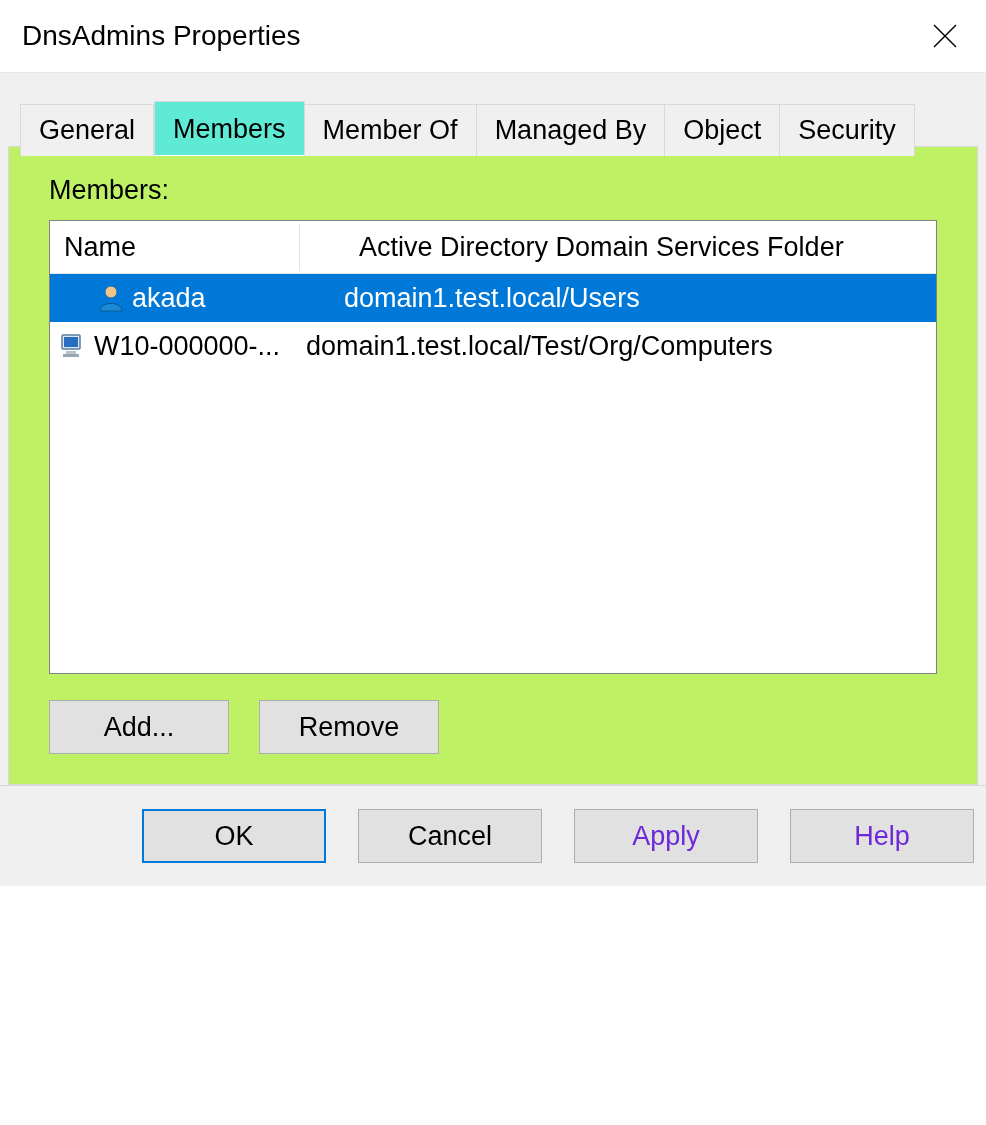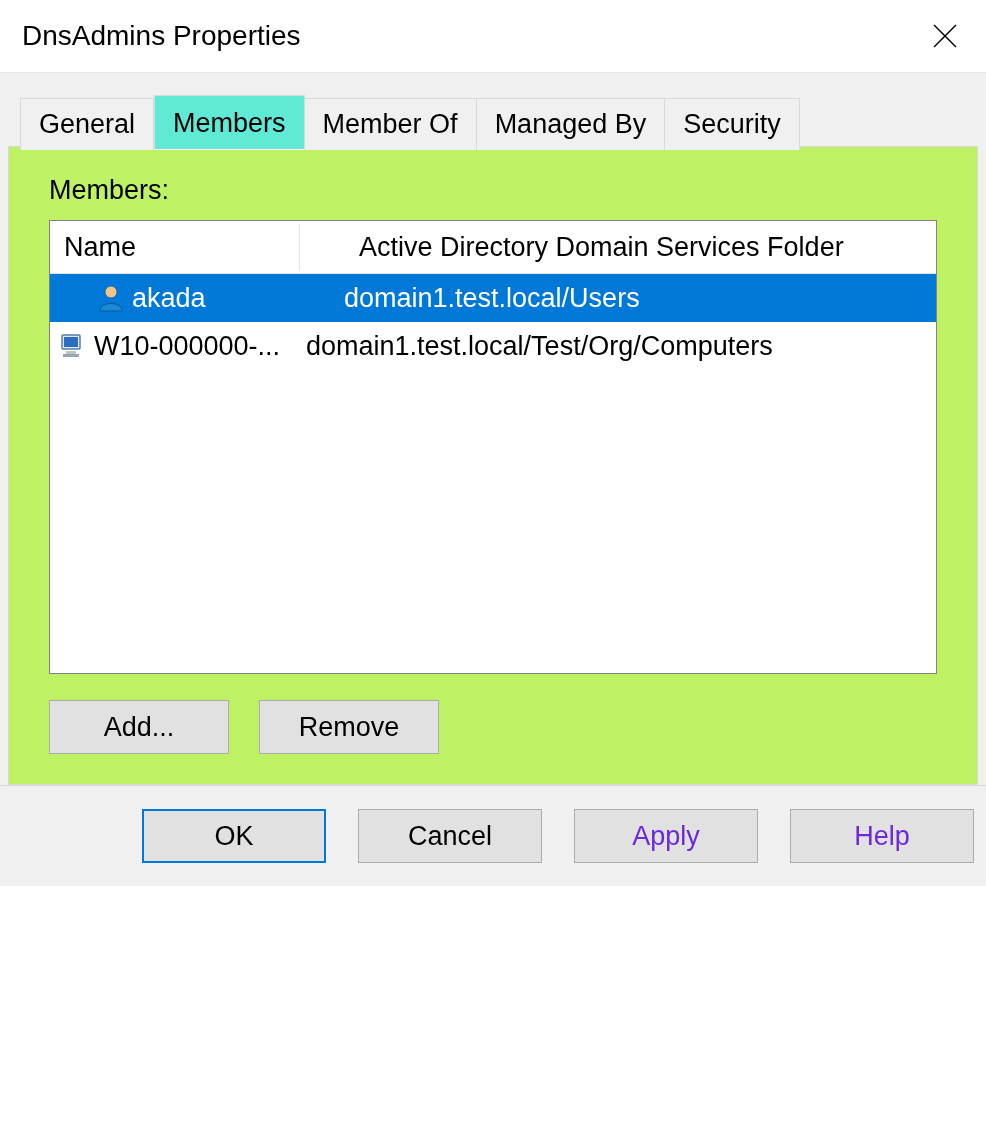--- a/index.html
+++ b/index.html
@@ -45,21 +45,21 @@
     position: relative;
   }
   .tab {
     font-size: 27px;
     padding: 10px 18px 10px 18px;
     background: #f0f0f0;
     border: 1px solid #d9d9d9;
     border-bottom: none;
     margin-right: 0;
     position: relative;
-    top: 4px;
+    top: 10px;
     color: #000;
     cursor: default;
   }
   .tab + .tab { border-left: none; }
   .tab.active {
     background: #5eead4;
     border: 1px solid #d9d9d9;
     border-bottom: 1px solid #ffffff;
     z-index: 2;
     padding-top: 12px;
@@ -186,20 +186,21 @@
     </span>
   </div>
 
   <div class="body-area">
 
     <div class="tabstrip">
       <div class="tab">General</div>
       <div class="tab active">Members</div>
       <div class="tab">Member Of</div>
       <div class="tab">Managed By</div>
+      <div class="tab">Object</div>
       <div class="tab">Security</div>
     </div>
 
     <div class="tabpanel">
 
       <div class="section-label">Members:</div>
 
       <div class="listview">
         <div class="lv-header">
           <div class="col col-name">Name</div>

